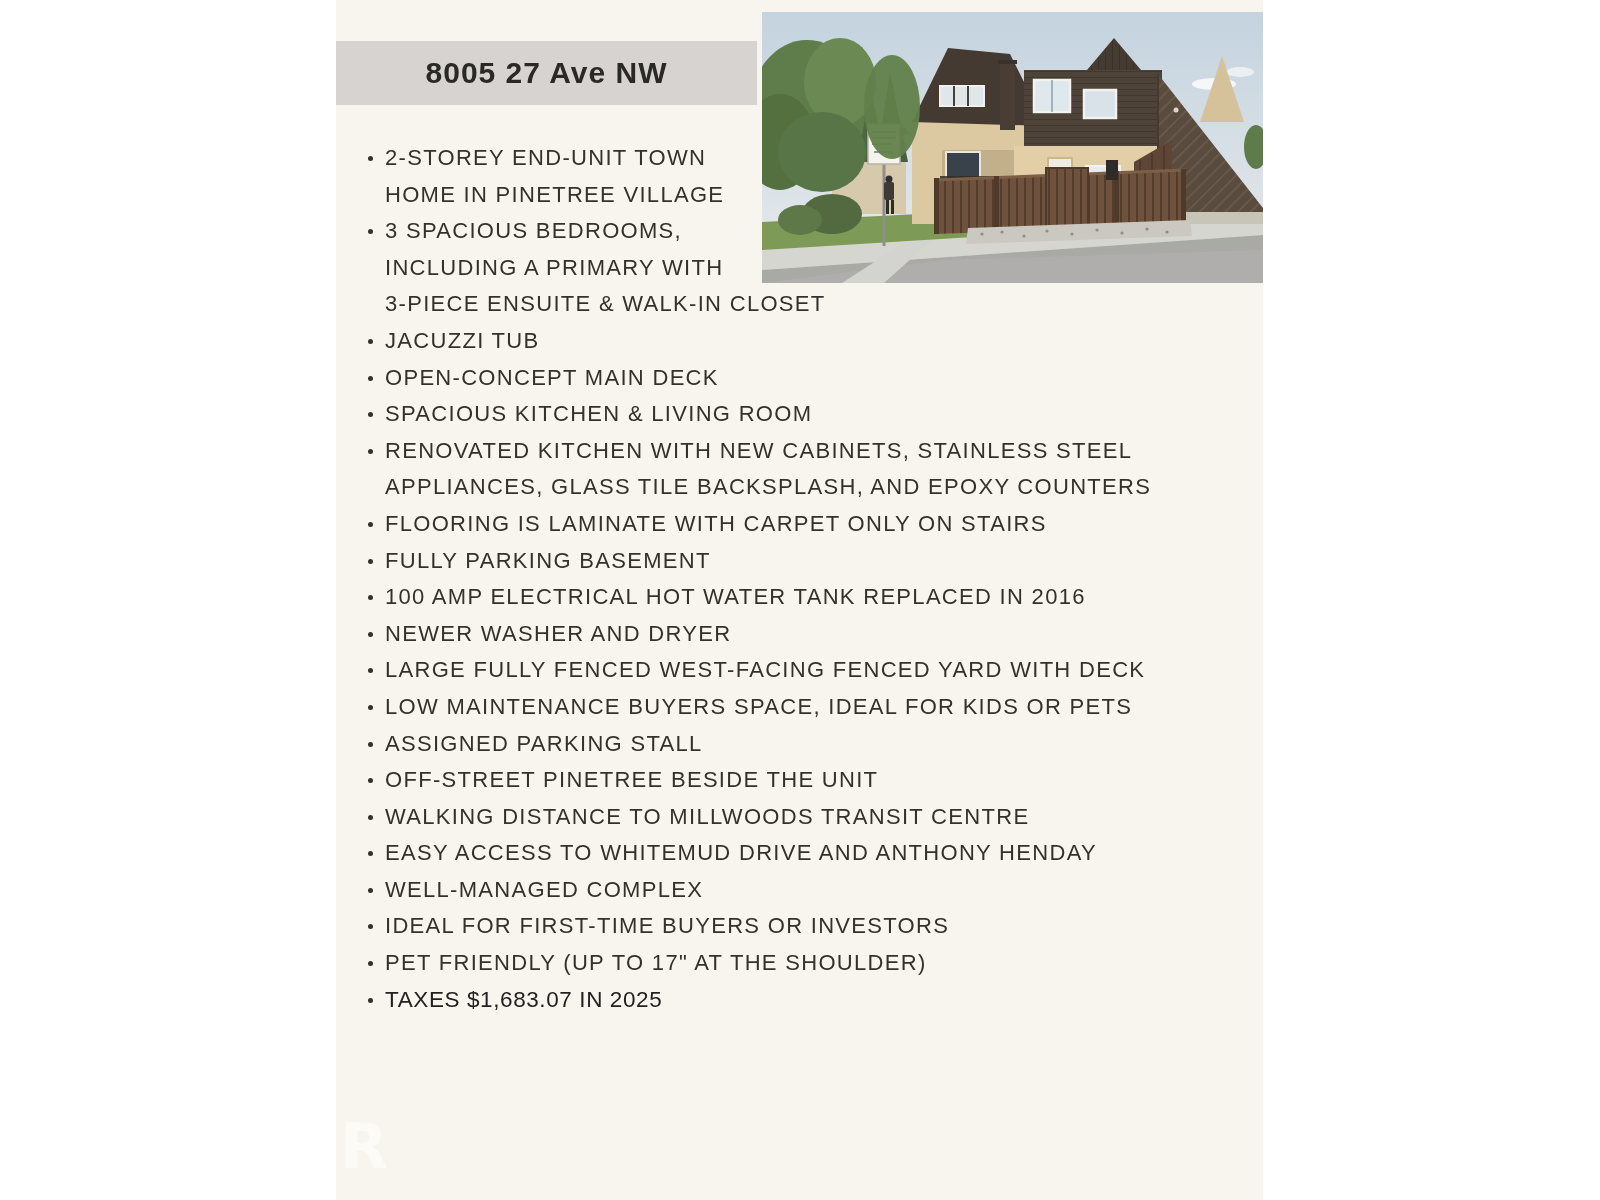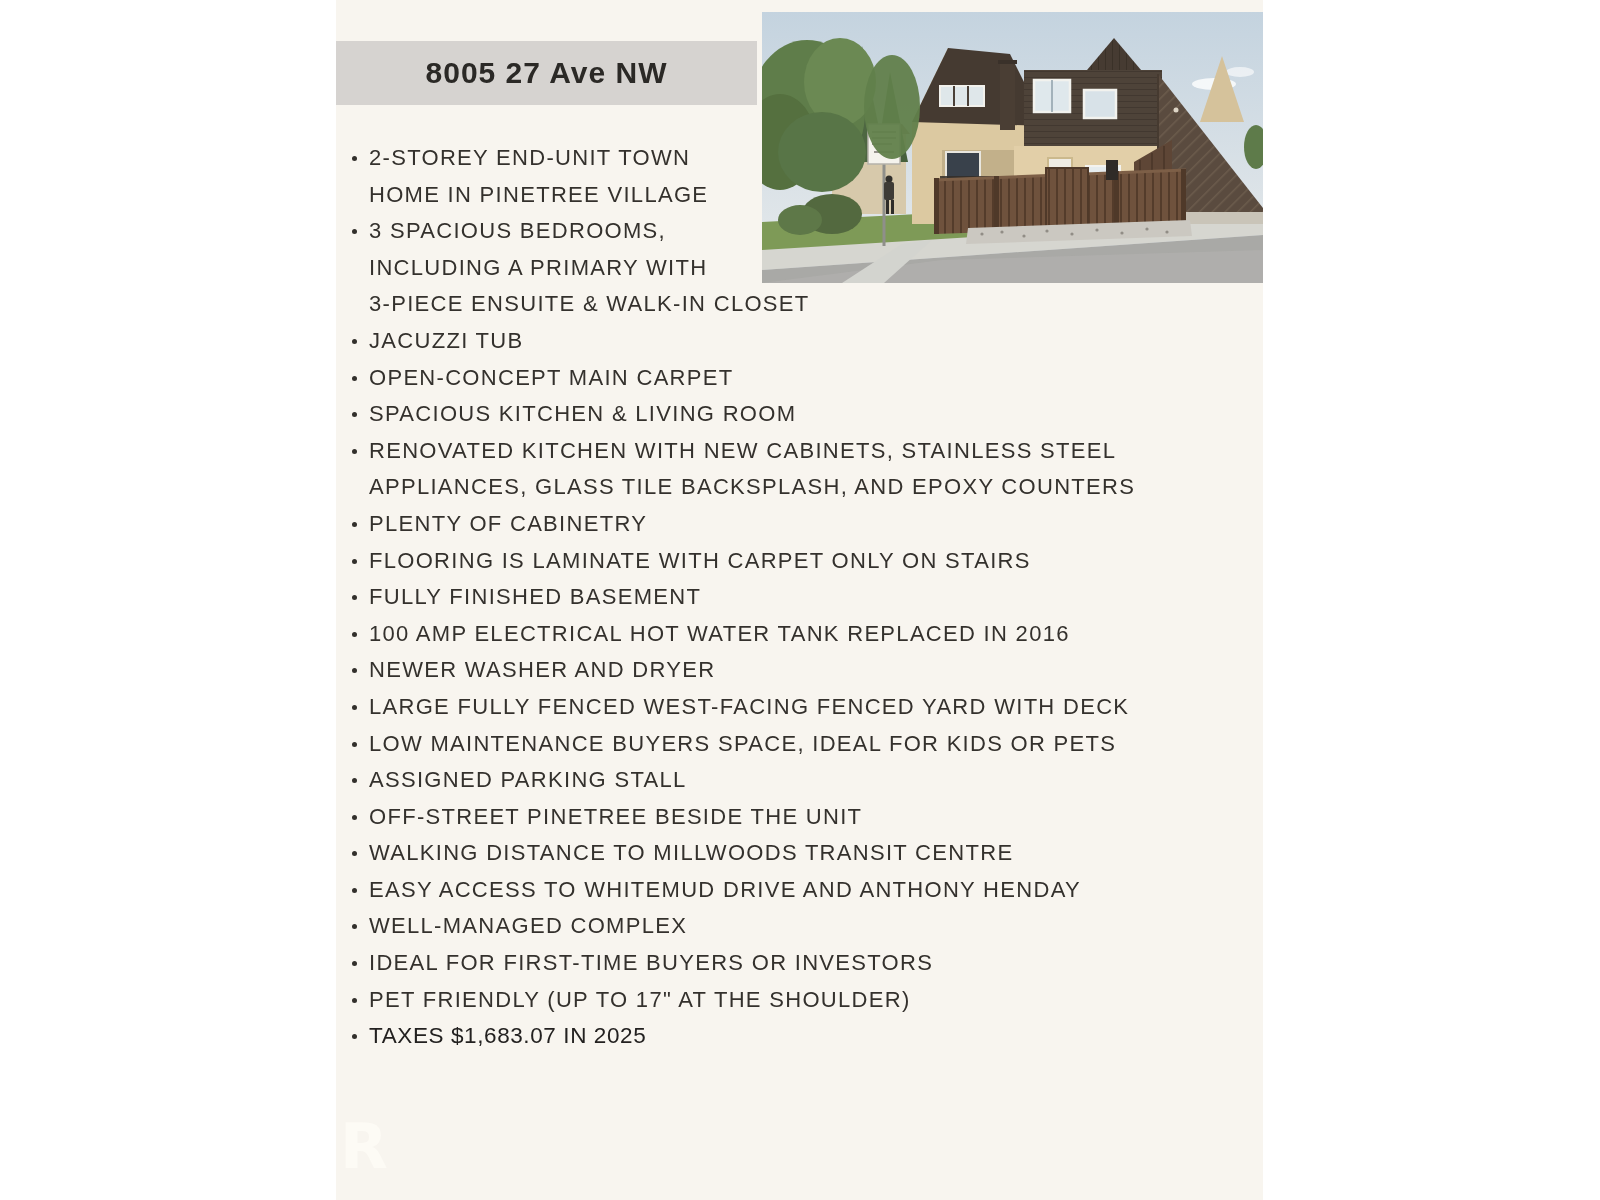--- a/index.html
+++ b/index.html
@@ -19,21 +19,21 @@
   .titlebar h1{
     margin:0;font-size:30px;font-weight:bold;letter-spacing:1px;color:#2b2926;
   }
   .photo{
     position:absolute;left:426px;top:12px;width:501px;height:271px;display:block;
   }
   ul.features{
     position:absolute;left:0;top:140px;width:927px;
     list-style:none;margin:0;padding:0;
   }
-  ul.features li{display:flex;padding-left:16px;}
+  ul.features li{display:flex;padding-left:32px;}
   .dot{
     width:5px;height:5px;border-radius:50%;background:#33302c;
     margin:16px 12px 0 0;flex:0 0 auto;
   }
   .txt{
     font-size:22px;line-height:36.6px;letter-spacing:1.3px;color:#34312d;
     white-space:pre-line;
   }
   li.bold .txt{
     font-weight:normal;letter-spacing:0.6px;color:#232120;font-size:22.5px;
@@ -205,42 +205,38 @@
         <span class="txt">3 SPACIOUS BEDROOMS,
 INCLUDING A PRIMARY WITH
 3-PIECE ENSUITE &amp; WALK-IN CLOSET</span>
       </li>
     <li>
         <span class="dot"></span>
         <span class="txt">JACUZZI TUB</span>
       </li>
     <li>
         <span class="dot"></span>
-        <span class="txt">OPEN-CONCEPT MAIN CARPET</span>
+        <span class="txt">OPEN-CONCEPT MAIN DECK</span>
       </li>
     <li>
         <span class="dot"></span>
         <span class="txt">SPACIOUS KITCHEN &amp; LIVING ROOM</span>
       </li>
     <li>
         <span class="dot"></span>
         <span class="txt">RENOVATED KITCHEN WITH NEW CABINETS, STAINLESS STEEL
 APPLIANCES, GLASS TILE BACKSPLASH, AND EPOXY COUNTERS</span>
       </li>
     <li>
         <span class="dot"></span>
-        <span class="txt">PLENTY OF CABINETRY</span>
-      </li>
-    <li>
-        <span class="dot"></span>
         <span class="txt">FLOORING IS LAMINATE WITH CARPET ONLY ON STAIRS</span>
       </li>
     <li>
         <span class="dot"></span>
-        <span class="txt">FULLY FINISHED BASEMENT</span>
+        <span class="txt">FULLY PARKING BASEMENT</span>
       </li>
     <li>
         <span class="dot"></span>
         <span class="txt">100 AMP ELECTRICAL HOT WATER TANK REPLACED IN 2016</span>
       </li>
     <li>
         <span class="dot"></span>
         <span class="txt">NEWER WASHER AND DRYER</span>
       </li>
     <li>

